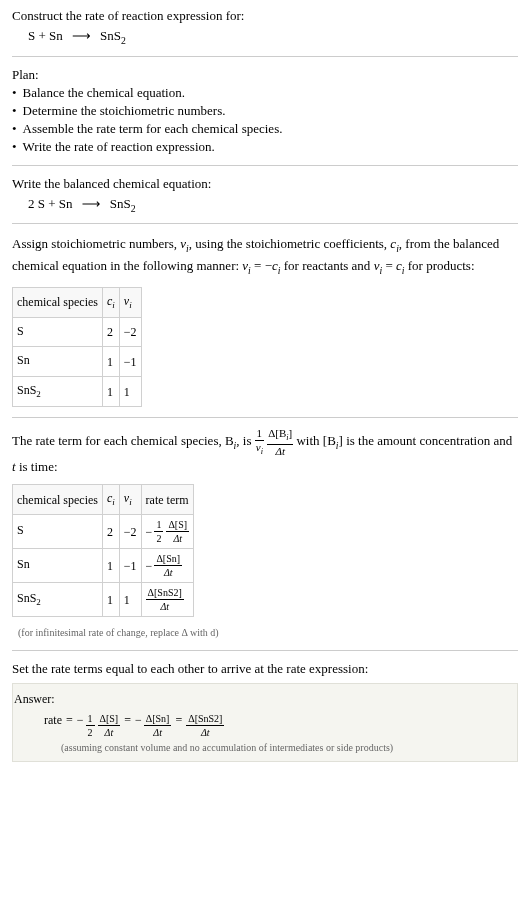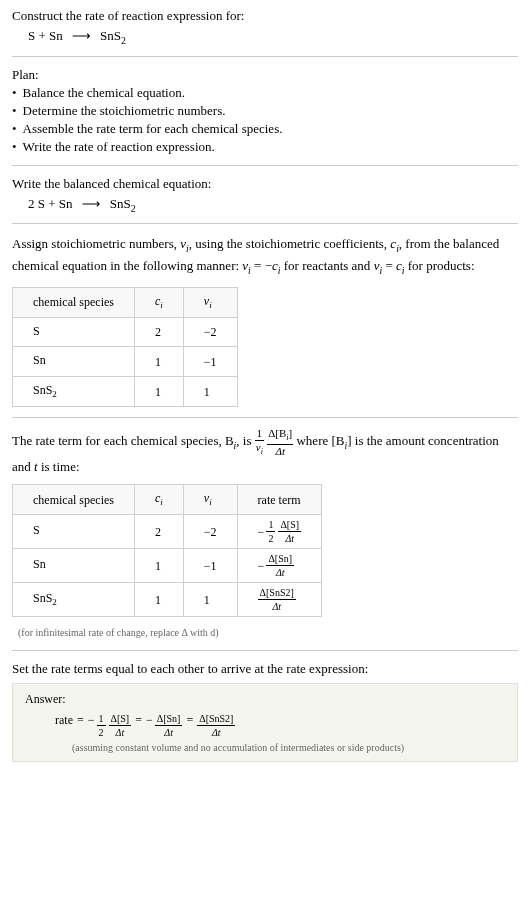--- a/index.html
+++ b/index.html
@@ -45,21 +45,21 @@
     .italic {
       font-style: italic;
     }
     table {
       border-collapse: collapse;
       margin: 8px 0;
       font-size: 12px;
     }
     td, th {
       border: 1px solid #d0d0d0;
-      padding: 4px 20px;
+      padding: 4px 4px;
       text-align: left;
       font-weight: normal;
     }
     th {
       background: #f8f8f8;
     }
     .frac {
       display: inline-block;
       text-align: center;
       vertical-align: middle;
@@ -92,21 +92,21 @@
     }
     .small-note {
       font-size: 10px;
       color: #666;
       margin-top: 2px;
       margin-left: 6px;
     }
     .answer-box {
       background: #f5f5f0;
       border: 1px solid #e0e0d8;
-      padding: 8px 12px;
+      padding: 8px 1px;
       margin-top: 6px;
     }
     .answer-box .label {
       font-size: 12px;
       margin-bottom: 6px;
     }
     .answer-rate {
       margin-left: 30px;
       font-size: 12px;
       display: flex;
@@ -224,21 +224,21 @@
     <span class="frac">
       <span class="num">1</span>
       <span class="den"><span class="italic">ν</span><span class="sub italic">i</span></span>
     </span>
     <span>&nbsp;</span>
     <span class="frac">
       <span class="num"><span>Δ[B</span><span class="sub italic">i</span><span>]</span></span>
       <span class="den italic">Δt</span>
     </span>
   </span>
-  <span> where [B</span><span class="sub italic">i</span><span>] is the amount concentration and </span><span class="italic">t</span><span> is time:</span>
+  <span> with [B</span><span class="sub italic">i</span><span>] is the amount concentration and </span><span class="italic">t</span><span> is time:</span>
 
   <table>
     <tbody>
         <tr>
       <th>chemical species</th>
       <th><span class="italic">c</span><span class="sub italic">i</span></th>
       <th><span class="italic">ν</span><span class="sub italic">i</span></th>
       <th>rate term</th>
     </tr>
     <tr>

